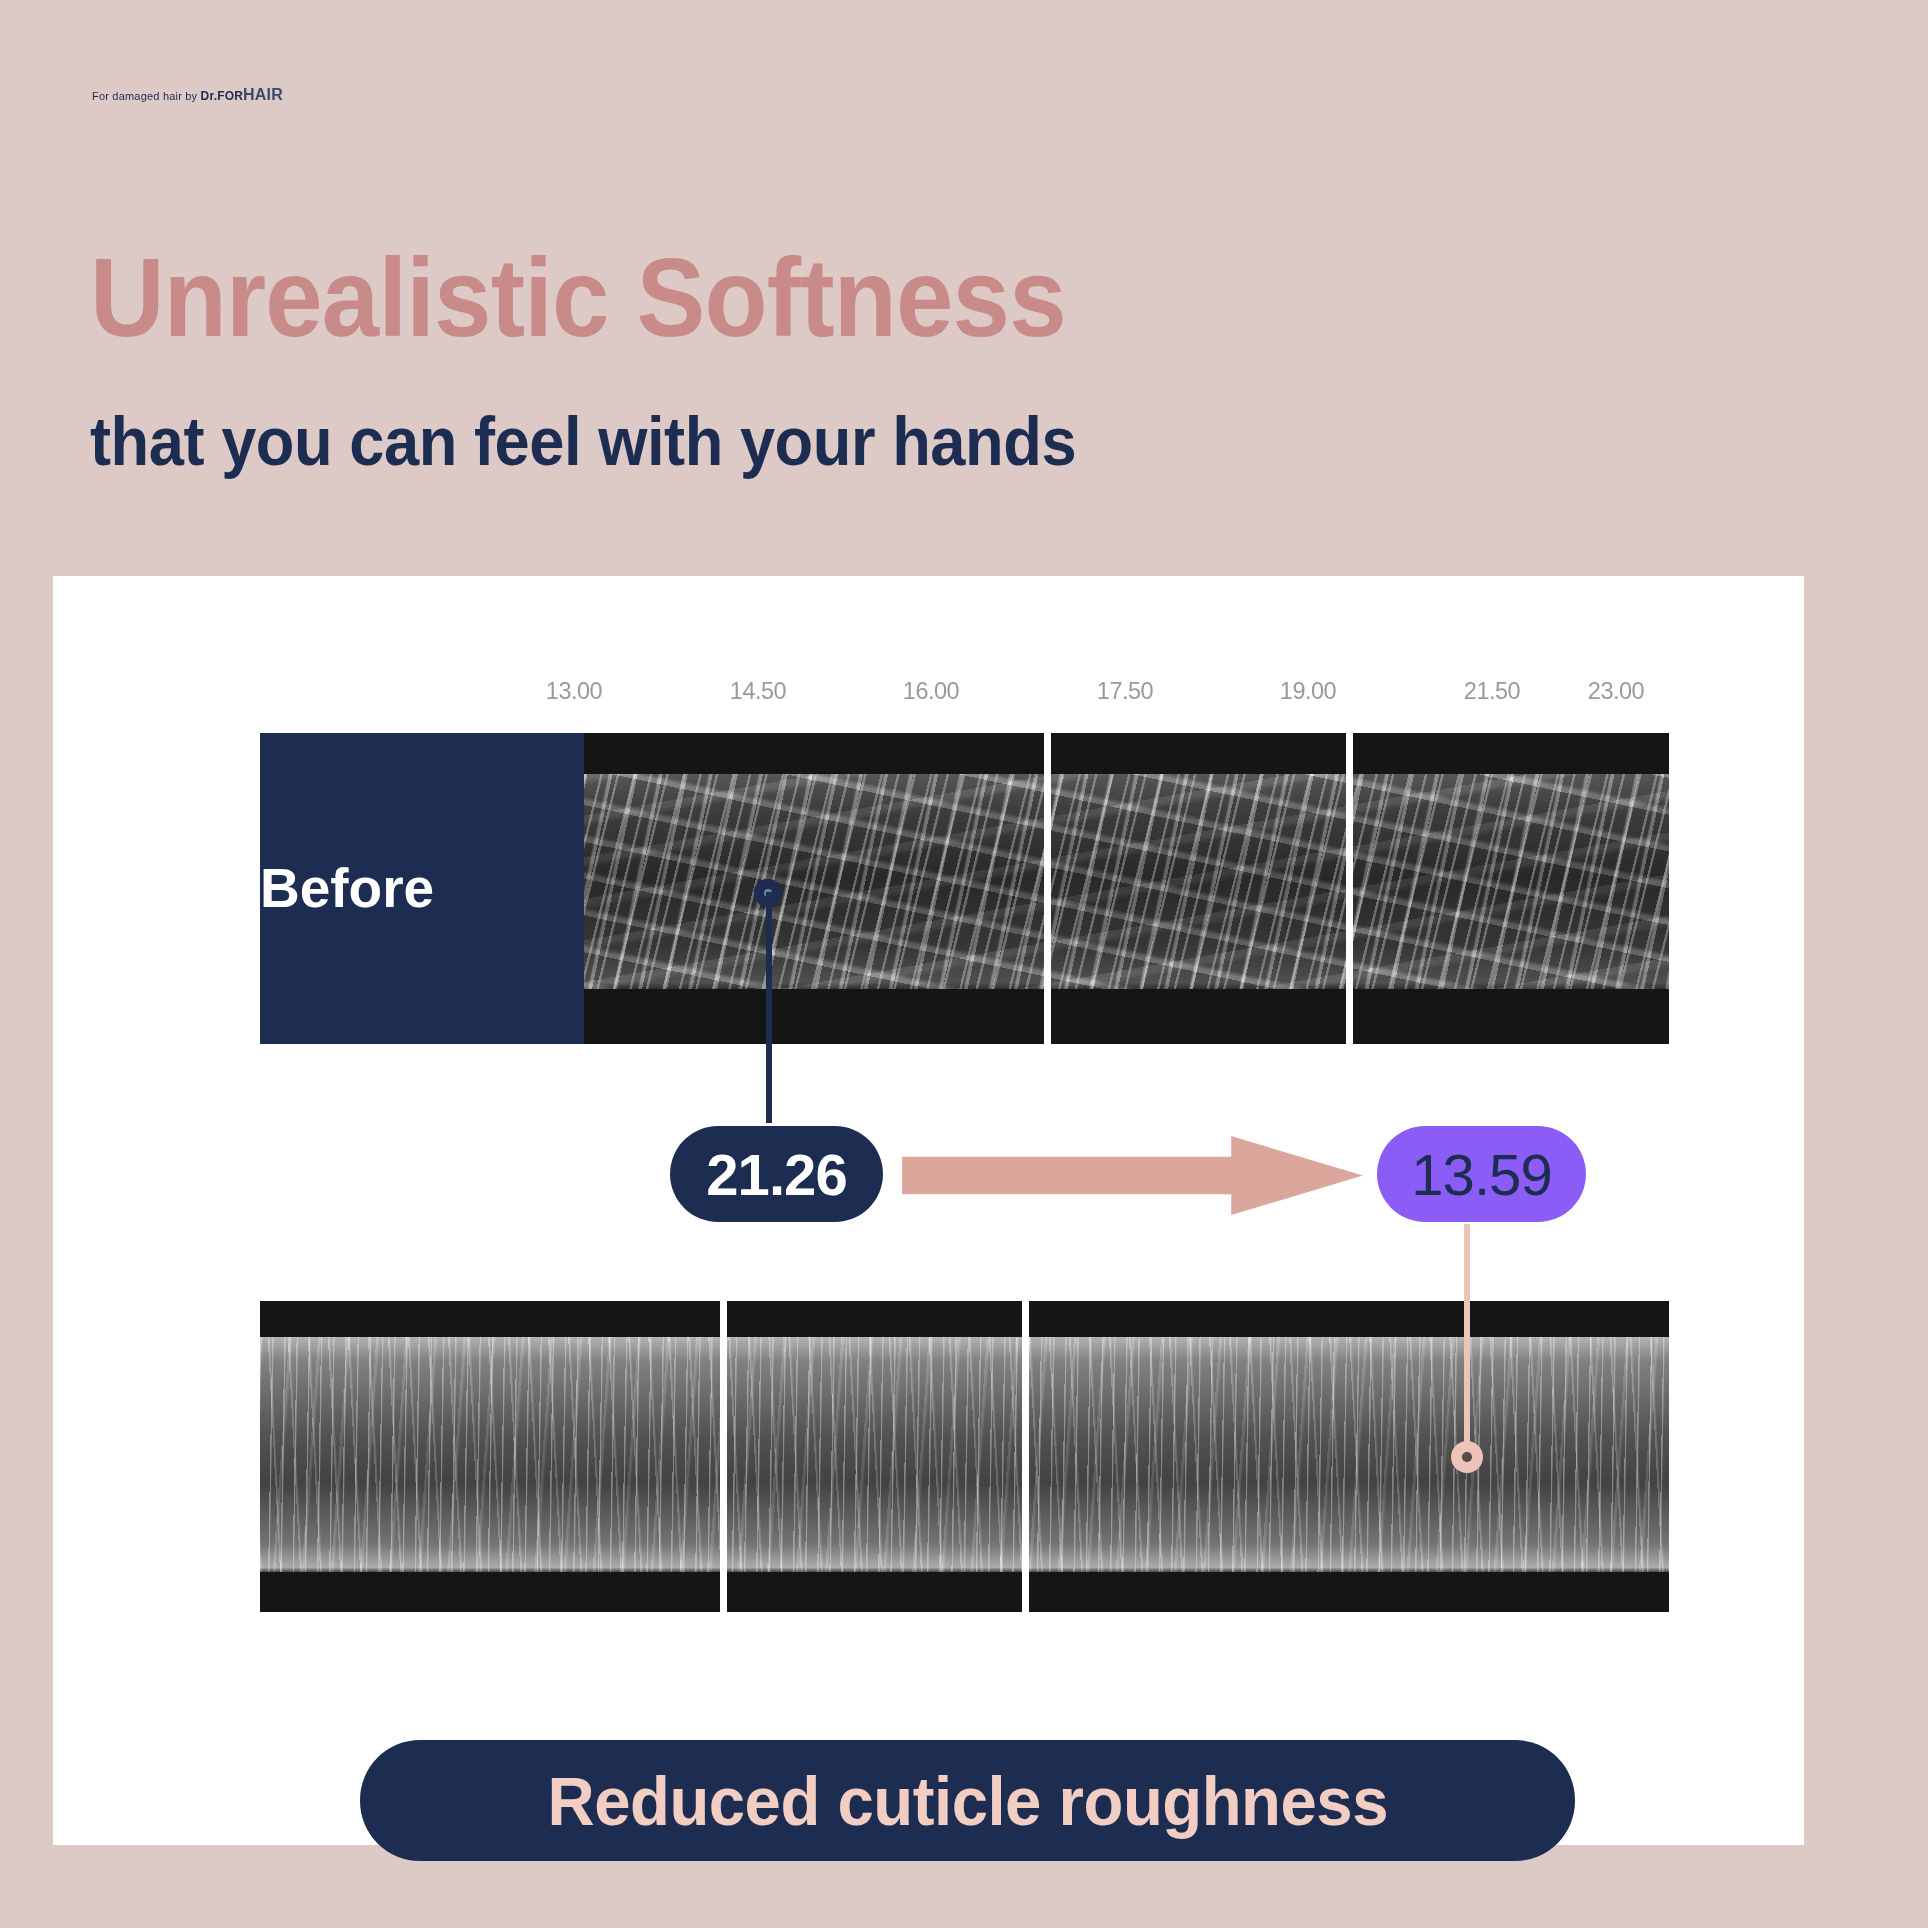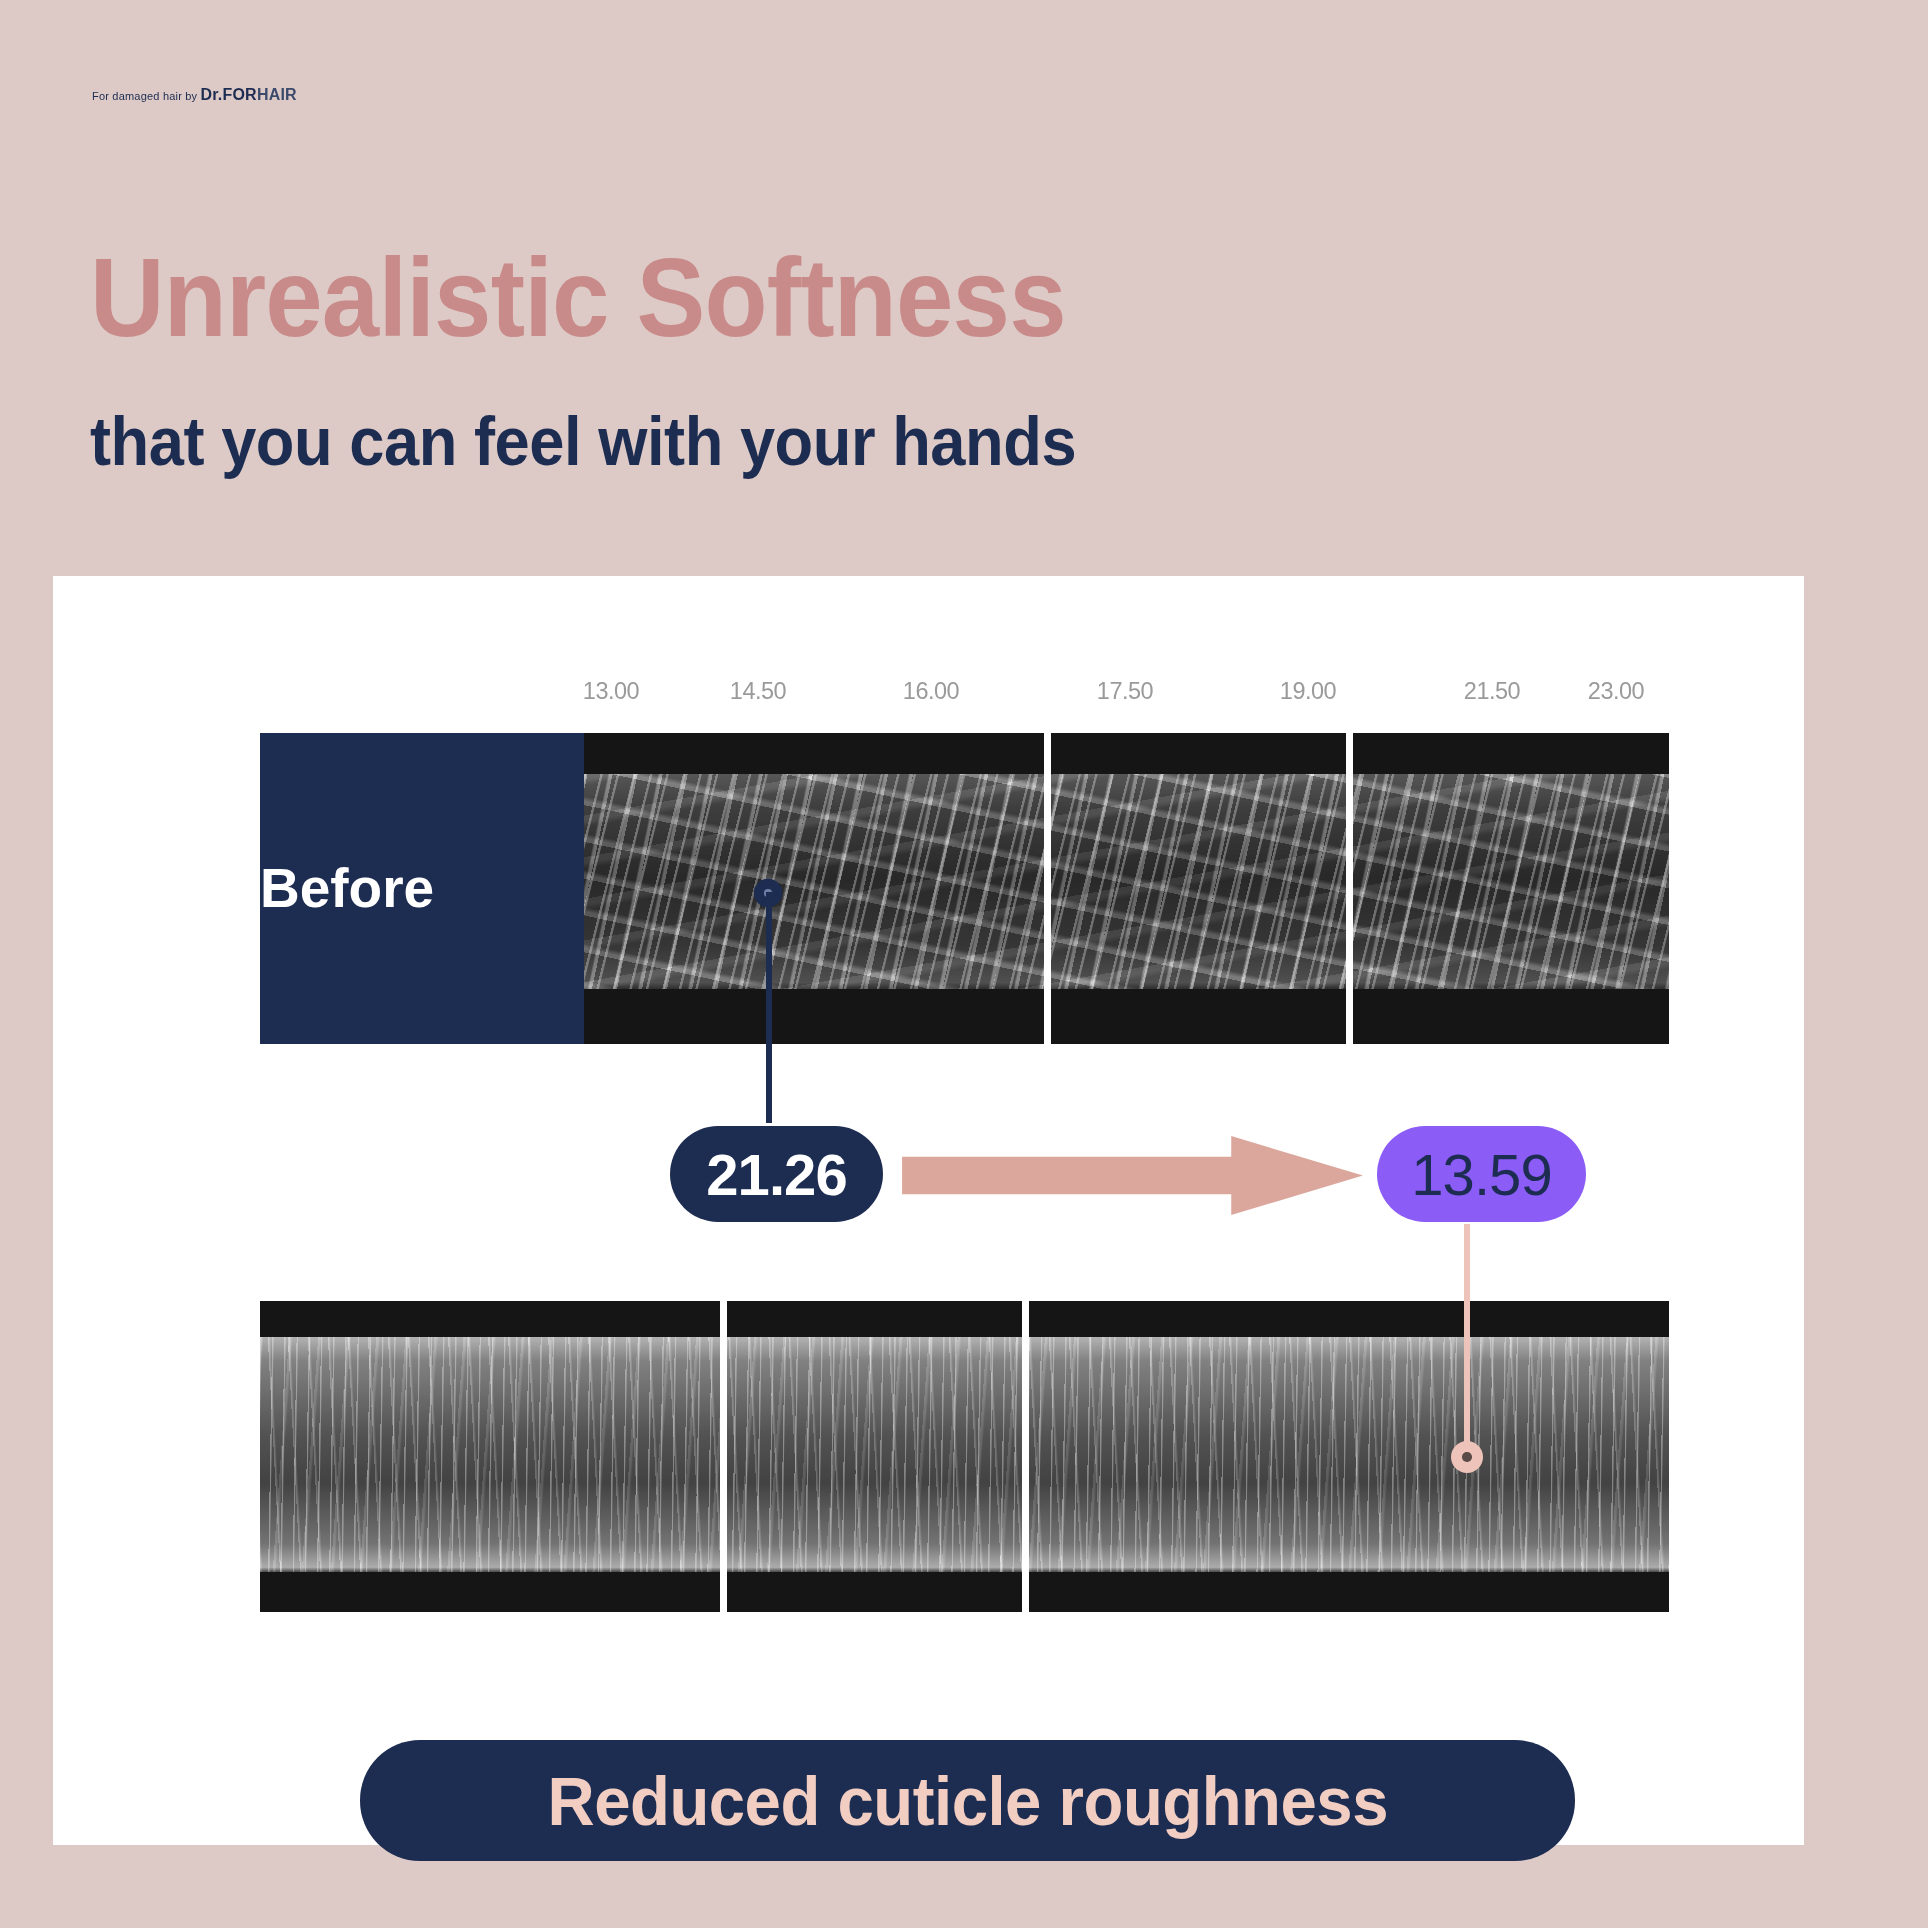--- a/index.html
+++ b/index.html
@@ -21,21 +21,21 @@
     line-height:1;
   }
   #brand-tag{
     margin-top:9.4px;
     font-size:14px;
     color:#1d2c51;
     letter-spacing:0.2px;
     white-space:nowrap;
   }
   #brand-tag .t-light{font-weight:400;font-size:11px;}
-  #brand-tag .t-bold{font-weight:700;font-size:16px;margin-top:47px;}
+  #brand-tag .t-bold{font-weight:700;font-size:12px;margin-top:47px;}
   #brand-tag .t-semi{font-weight:600;font-size:16px;color:#3b4a6b;}
 
   
   #headline{
     position:absolute;left:90px;top:243px;
     font-size:111px;font-weight:700;
     letter-spacing:-0.9px;
     color:#c98b89;
     transform:scaleX(.93);transform-origin:left center;
     white-space:nowrap;line-height:1;
@@ -198,21 +198,21 @@
     <span class="t-light">For damaged hair by </span><span class="t-bold">Dr.FOR</span><span class="t-semi">HAIR</span>
   </div>
 </div>
 
 <div id="headline">Unrealistic Softness</div>
 <div id="subhead">that you can feel with your hands</div>
 
 <div id="card"></div>
 
 <div id="ticks">
-    <div class="tick" style="left: 0px; margin-left: 37px;">13.00</div>
+    <div class="tick" style="left: 0px;">13.00</div>
     <div class="tick" style="left: 184px;">14.50</div>
     <div class="tick" style="left: 349px; margin-left: 8px;">16.00</div>
     <div class="tick" style="left: 551px;">17.50</div>
     <div class="tick" style="left: 734px;">19.00</div>
     <div class="tick" style="left: 918px;">21.50</div>
     <div class="tick" style="left: 1042px;">23.00</div>
   </div>
 
 <div class="row" id="row-before">
   <div class="row-label" id="label-before">

